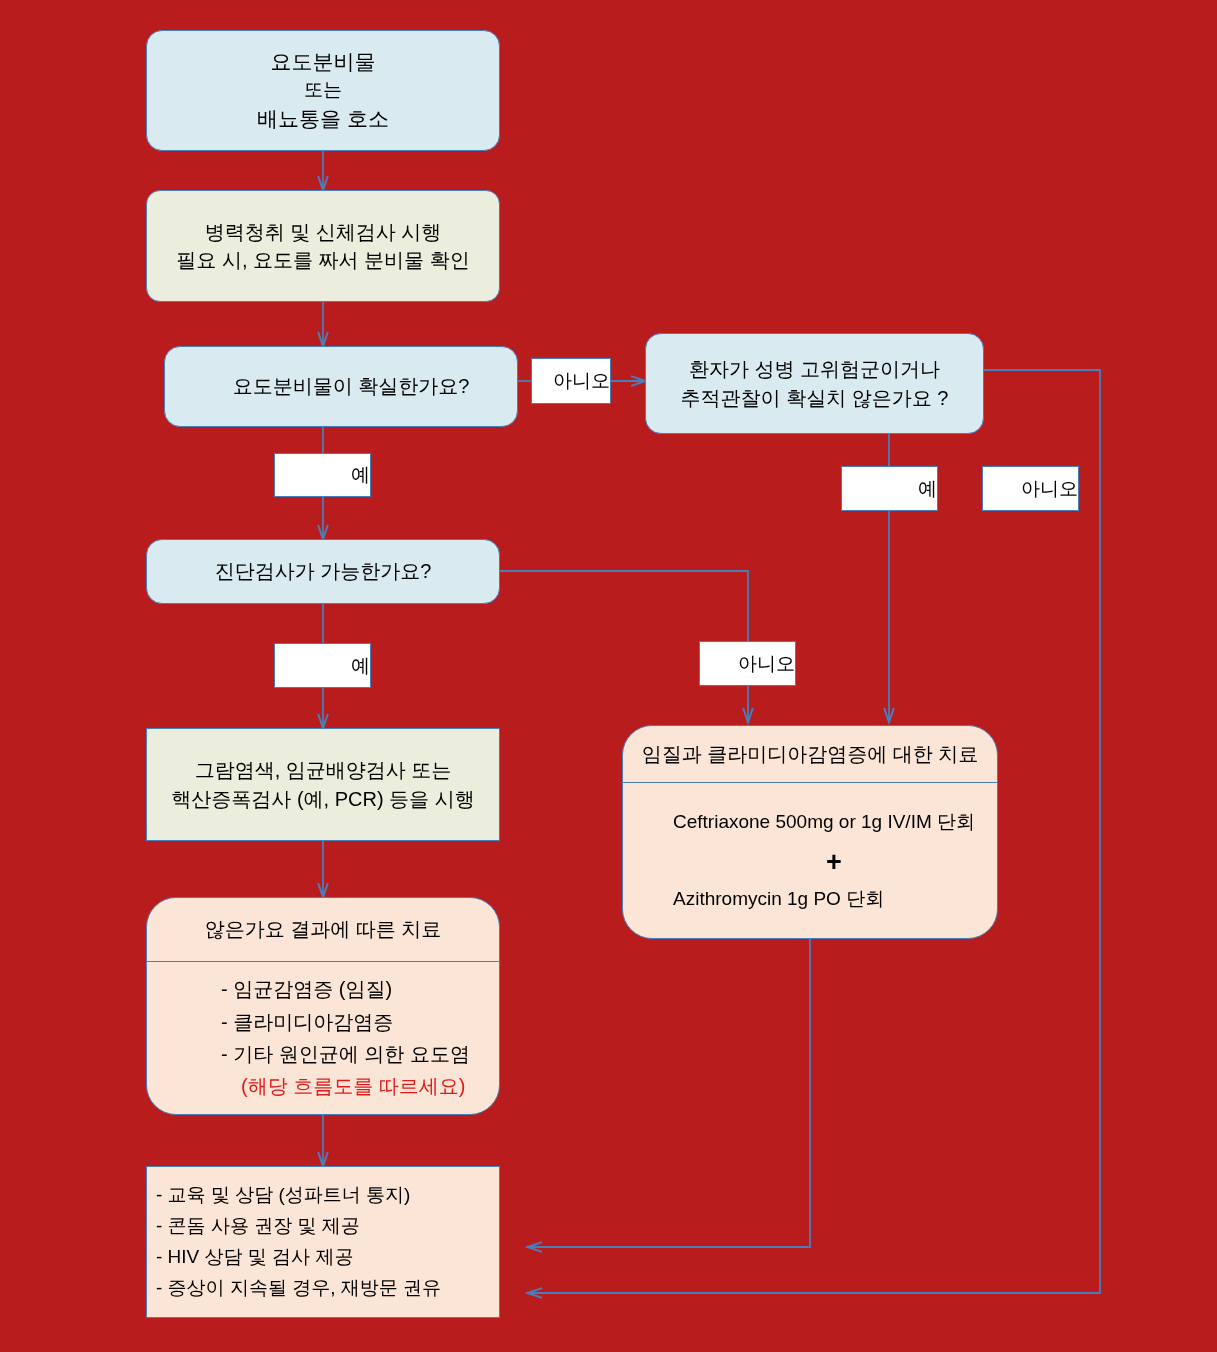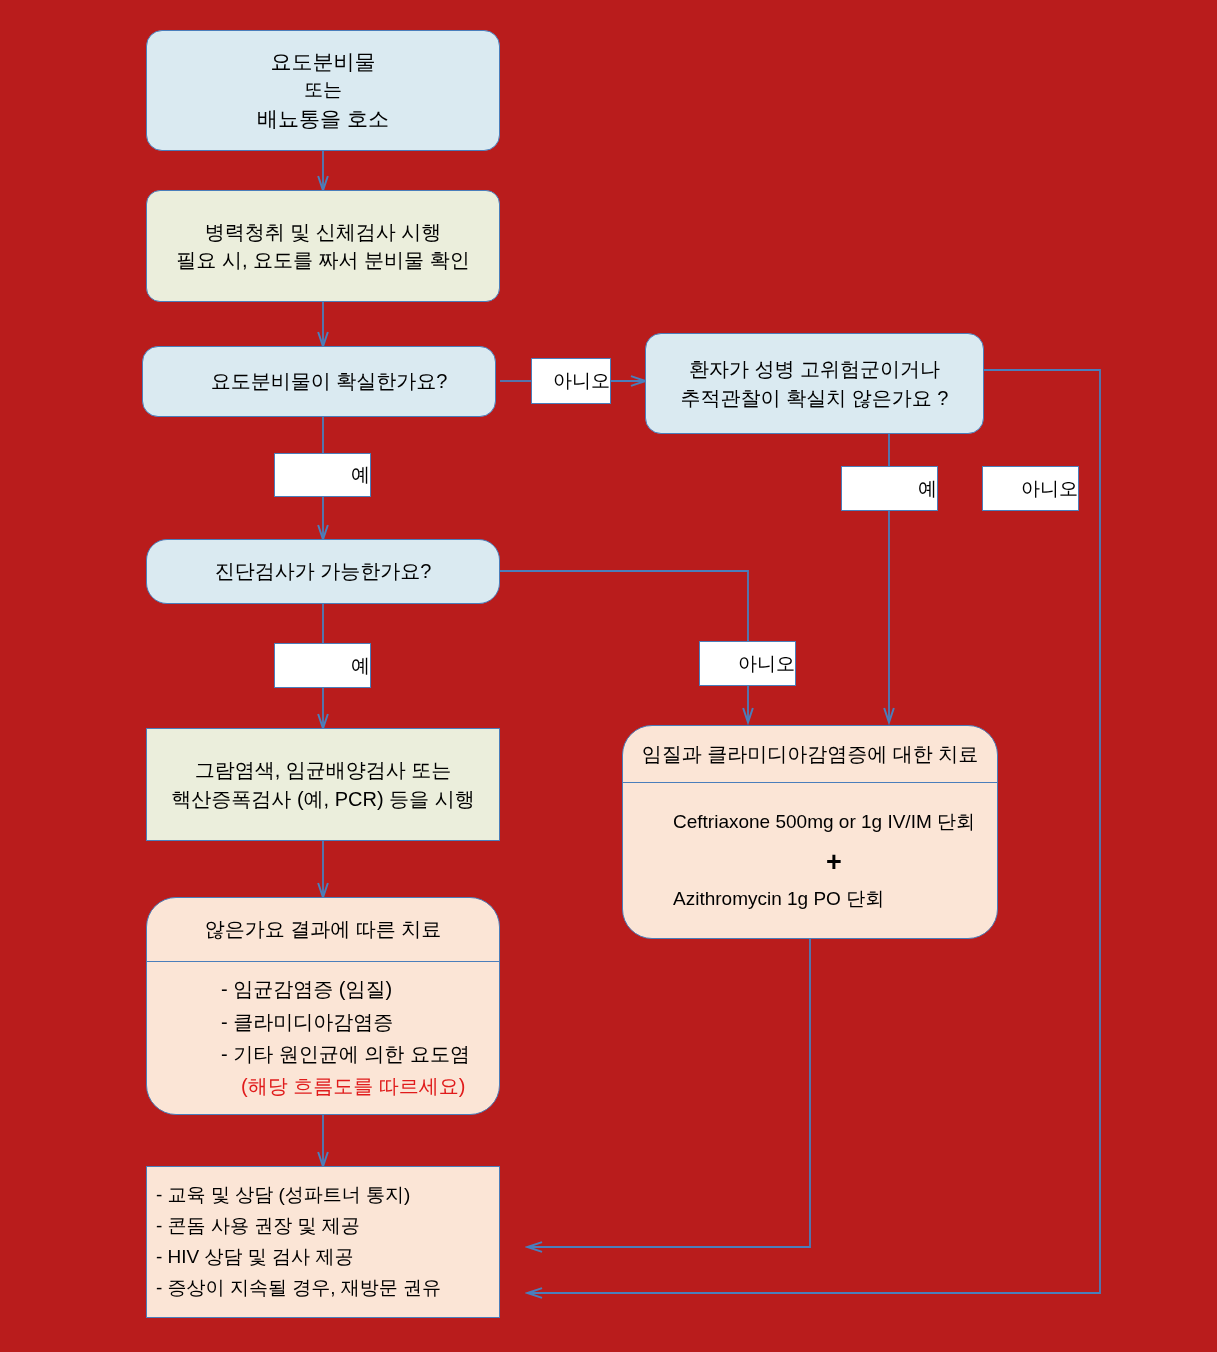--- a/index.html
+++ b/index.html
@@ -149,34 +149,34 @@
     </div>
   </div>
 
   <div class="node green" style="left:146px; top:190px; width:354px; height:112px;border-radius:14px;">
     <div class="nodetext">
       <span class="line fs-20">병력청취 및 신체검사 시행</span>
       <span class="line fs-20">필요 시, 요도를 짜서 분비물 확인</span>
     </div>
   </div>
 
-  <div class="node blue" style="left:142px; top:346px; width:354px; height:71px;padding-left:20px;">
+  <div class="node blue" style="left:164px; top:346px; width:354px; height:81px;padding-left:20px;">
     <div class="nodetext">
       <span class="line fs-20">요도분비물이 확실한가요?</span>
     </div>
   </div>
 
   <div class="node blue" style="left:645px; top:333px; width:339px; height:101px;">
     <div class="nodetext">
       <span class="line fs-20">환자가 성병 고위험군이거나</span>
       <span class="line fs-20">추적관찰이 확실치 않은가요 ?</span>
     </div>
   </div>
 
-  <div class="node blue" style="left:146px; top:539px; width:354px; height:65px;border-radius:21px;">
+  <div class="node blue" style="left:146px; top:539px; width:354px; height:65px;">
     <div class="nodetext">
       <span class="line fs-20">진단검사가 가능한가요?</span>
     </div>
   </div>
 
   <div class="node green" style="left:146px; top:728px; width:354px; height:113px;">
     <div class="nodetext">
       <span class="line fs-20">그람염색, 임균배양검사 또는</span>
       <span class="line fs-20">핵산증폭검사 (예, PCR) 등을 시행</span>
     </div>

